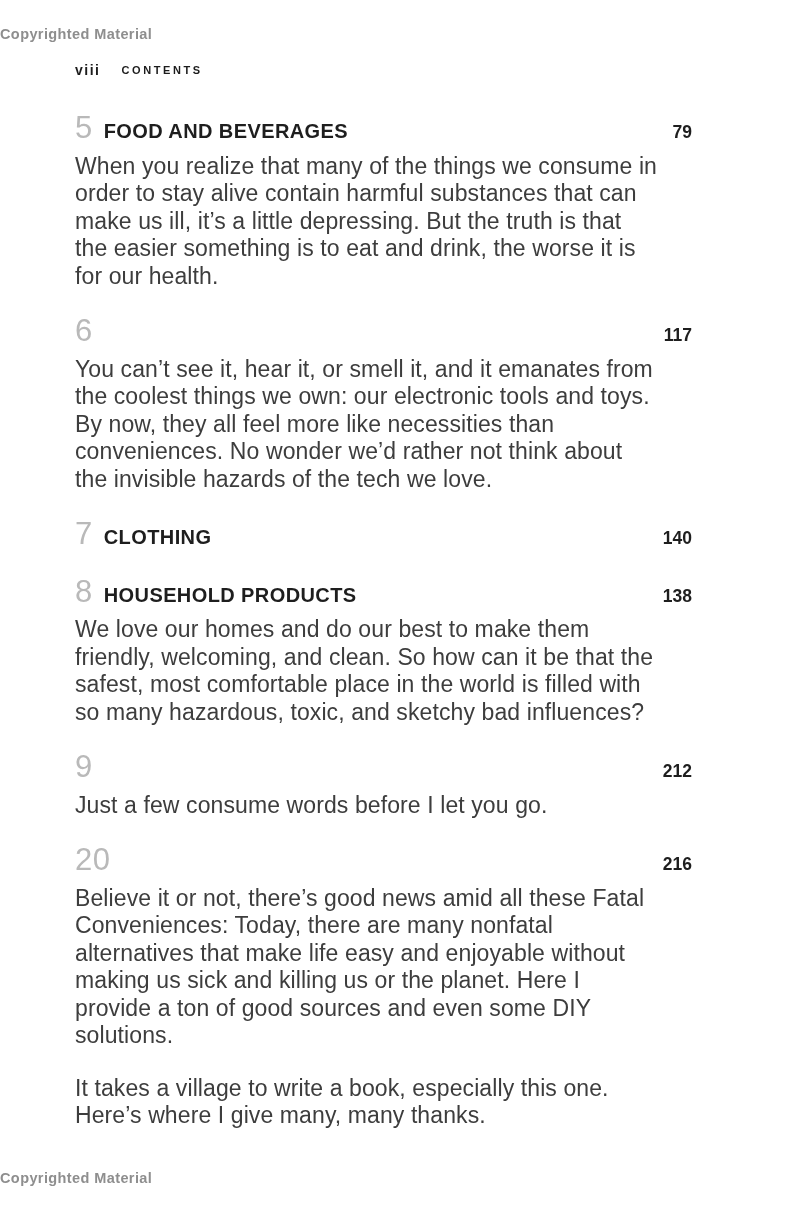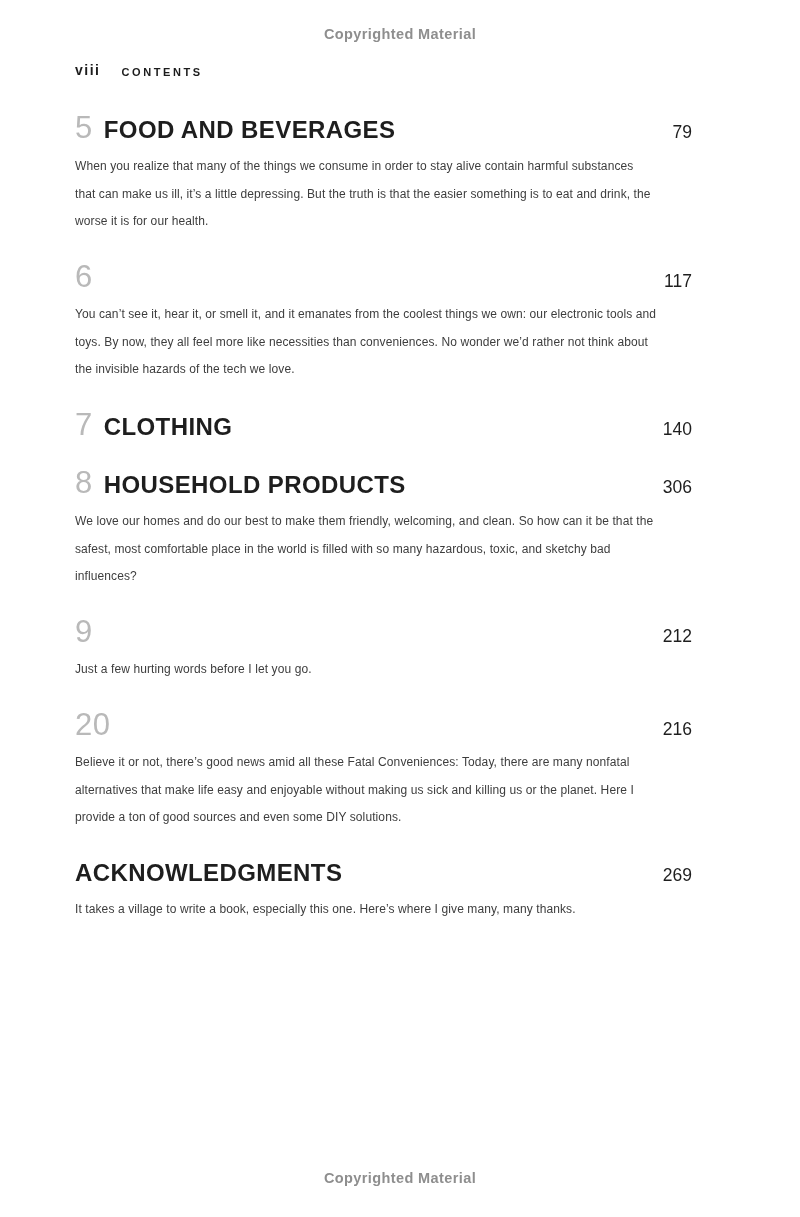--- a/index.html
+++ b/index.html
@@ -8,37 +8,36 @@
     width: 800px;
     height: 1217px;
     font-family: "Liberation Sans", sans-serif;
     color: #1f1f1f;
     overflow: hidden;
     position: relative;
   }
   .page { padding-top: 26px; }
 
   .watermark {
-    text-align: center;
     color: #8e8e8e;
     font-size: 14.5px;
     font-weight: 600;
     letter-spacing: 0.4px;
   }
   .watermark-bottom {
     position: absolute;
     left: 0;
     right: 0;
     top: 1170px;
   }
 
   .page-header {
     margin: 20px 108px 0 75px;
     display: flex;
-    align-items: flex-end;
+    align-items: center;
   }
   .folio {
     font-size: 14px;
     font-weight: 700;
     letter-spacing: 1.5px;
     color: #1c1c1c;
   }
   .header-title {
     margin-left: 21px;
     font-size: 11px;
@@ -59,40 +58,40 @@
   .ch-num {
     font-size: 31px;
     font-weight: 400;
     color: #b9b9b9;
     line-height: 1.05;
     margin-right: 11px;
     letter-spacing: 0.5px;
   }
   .ch-num:empty { display: none; }
   .ch-title {
-    font-size: 24px;
+    font-size: 20px;
     font-weight: 700;
     letter-spacing: 0.4px;
     color: #1e1e1e;
     line-height: 1.3;
   }
   .ch-title .em { font-style: italic; }
   .ch-page {
     margin-left: auto;
     font-size: 17.5px;
-    font-weight: 400;
+    font-weight: 700;
     color: #1e1e1e;
     padding-left: 12px;
     white-space: nowrap;
   }
 
   .entry-desc {
     margin-top: 8px;
     width: 582px;
-    font-size: 12px;
+    font-size: 23px;
     line-height: 27.5px;
     color: #3d3d3d;
     letter-spacing: 0.1px;
   }
   .entry-desc:empty { display: none; }
 </style>
 </head>
 <body>
 
 <div class="page">
@@ -128,47 +127,42 @@
         <span class="ch-num">7</span>
         <span class="ch-title">CLOTHING</span>
         <span class="ch-page">140</span>
       </div>
     </div>
 
     <div class="entry">
       <div class="entry-heading">
         <span class="ch-num">8</span>
         <span class="ch-title">HOUSEHOLD PRODUCTS</span>
-        <span class="ch-page">306</span>
+        <span class="ch-page">138</span>
       </div>
       <div class="entry-desc">We love our homes and do our best to make them friendly, welcoming, and clean. So how can it be that the safest, most comfortable place in the world is filled with so many hazardous, toxic, and sketchy bad influences?</div>
     </div>
 
     <div class="entry">
       <div class="entry-heading">
         <span class="ch-num">9</span>
         <span class="ch-page">212</span>
       </div>
-      <div class="entry-desc">Just a few hurting words before I let you go.</div>
+      <div class="entry-desc">Just a few consume words before I let you go.</div>
     </div>
 
     <div class="entry">
       <div class="entry-heading">
         <span class="ch-num">20</span>
         <span class="ch-page">216</span>
       </div>
       <div class="entry-desc">Believe it or not, there’s good news amid all these Fatal Conveniences: Today, there are many nonfatal alternatives that make life easy and enjoyable without making us sick and killing us or the planet. Here I provide a ton of good sources and even some DIY solutions.</div>
     </div>
 
     <div class="entry">
-      <div class="entry-heading">
-
-        <span class="ch-title">ACKNOWLEDGMENTS</span>
-        <span class="ch-page">269</span>
-      </div>
       <div class="entry-desc">It takes a village to write a book, especially this one. Here’s where I give many, many thanks.</div>
     </div>
 
   </div>
 
   <div class="watermark watermark-bottom">Copyrighted Material</div>
 
 </div>
 
 </body></html>

